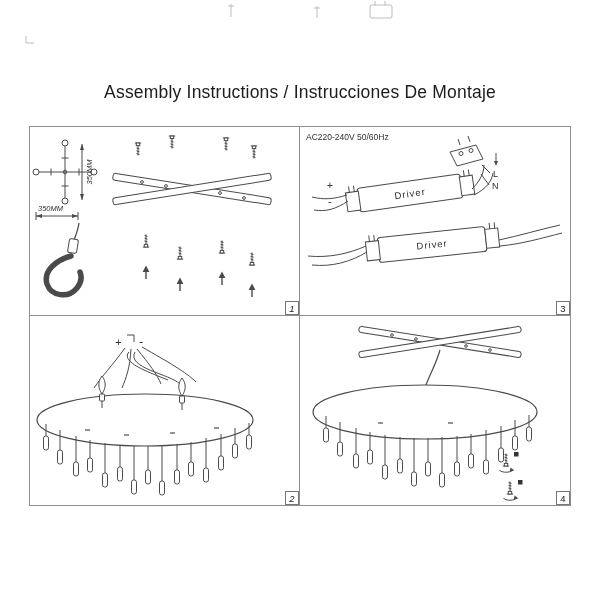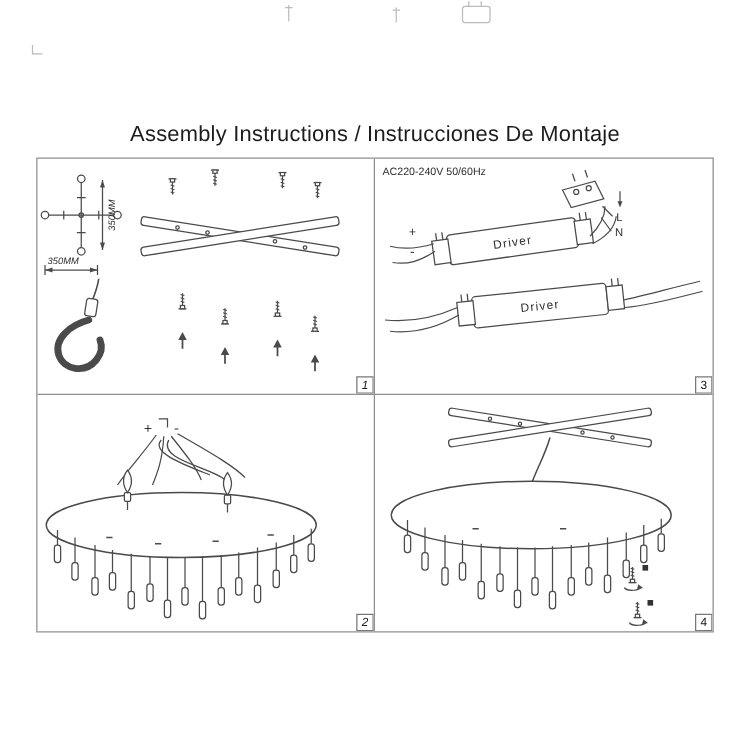--- a/index.html
+++ b/index.html
@@ -1,17 +1,17 @@
 <!DOCTYPE html>
 <html><head>
 <meta charset="utf-8">
 <style>
   * { margin:0; padding:0; box-sizing:border-box; }
   html,body { width:600px; height:600px; background:#ffffff; font-family:"Liberation Sans", sans-serif; position:relative; overflow:hidden; }
-  .title { position:absolute; top:97px; left:0; width:600px; text-align:center; font-size:17.5px; color:#1c1c1c; letter-spacing:.2px; }
+  .title { position:absolute; top:82px; left:0; width:600px; text-align:center; font-size:17.5px; color:#1c1c1c; letter-spacing:.2px; }
   .top-artifacts { position:absolute; top:0; left:0; }
   .figure-box { position:absolute; left:29px; top:126px; width:542px; height:380px; border:1px solid #8f8f8f; display:grid; grid-template-columns:270px 270px; grid-template-rows:189px 189px; background:#fff; }
   .cell { position:relative; overflow:hidden;text-align:center; }
   .cell.br { border-right:1px solid #8f8f8f;font-style:italic; }
   .cell.bb { border-bottom:1px solid #8f8f8f; }
   .cell svg.panel-svg { display:block; width:270px; height:189px; }
   .badge { position:absolute; right:0; bottom:0; width:14px; height:14px; border:1px solid #777; background:#fff; display:flex; align-items:center; justify-content:center; font-size:9.5px; color:#222; }
   svg text { font-family:"Liberation Sans", sans-serif; fill:#2e2e2e; }
 </style>
 </head>

